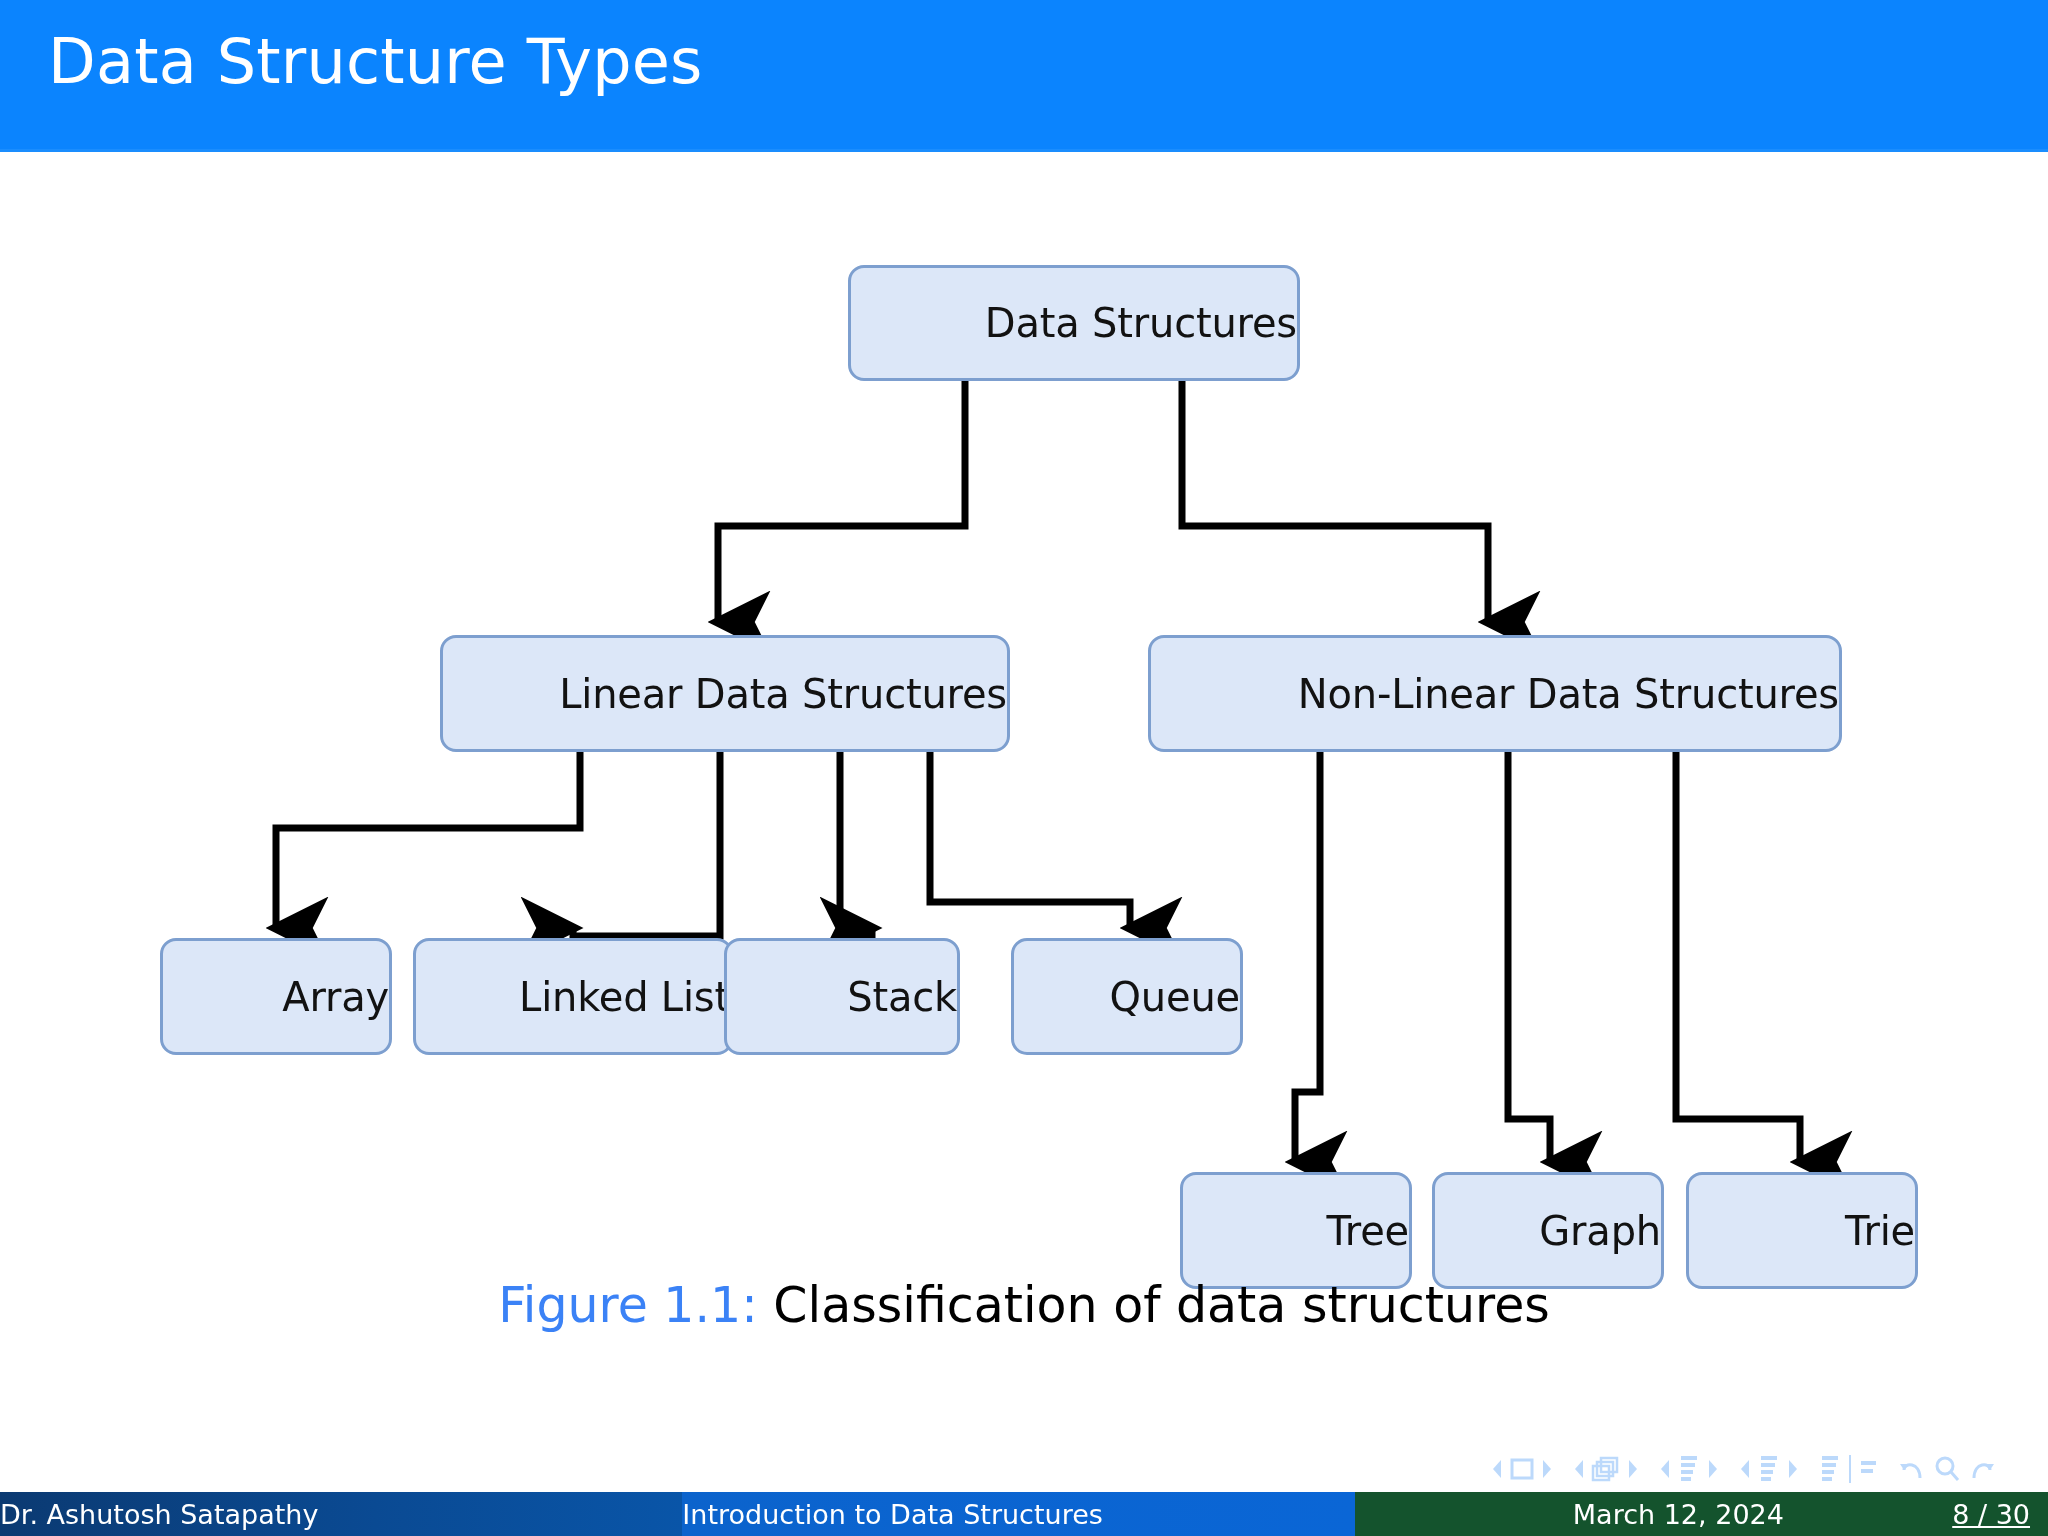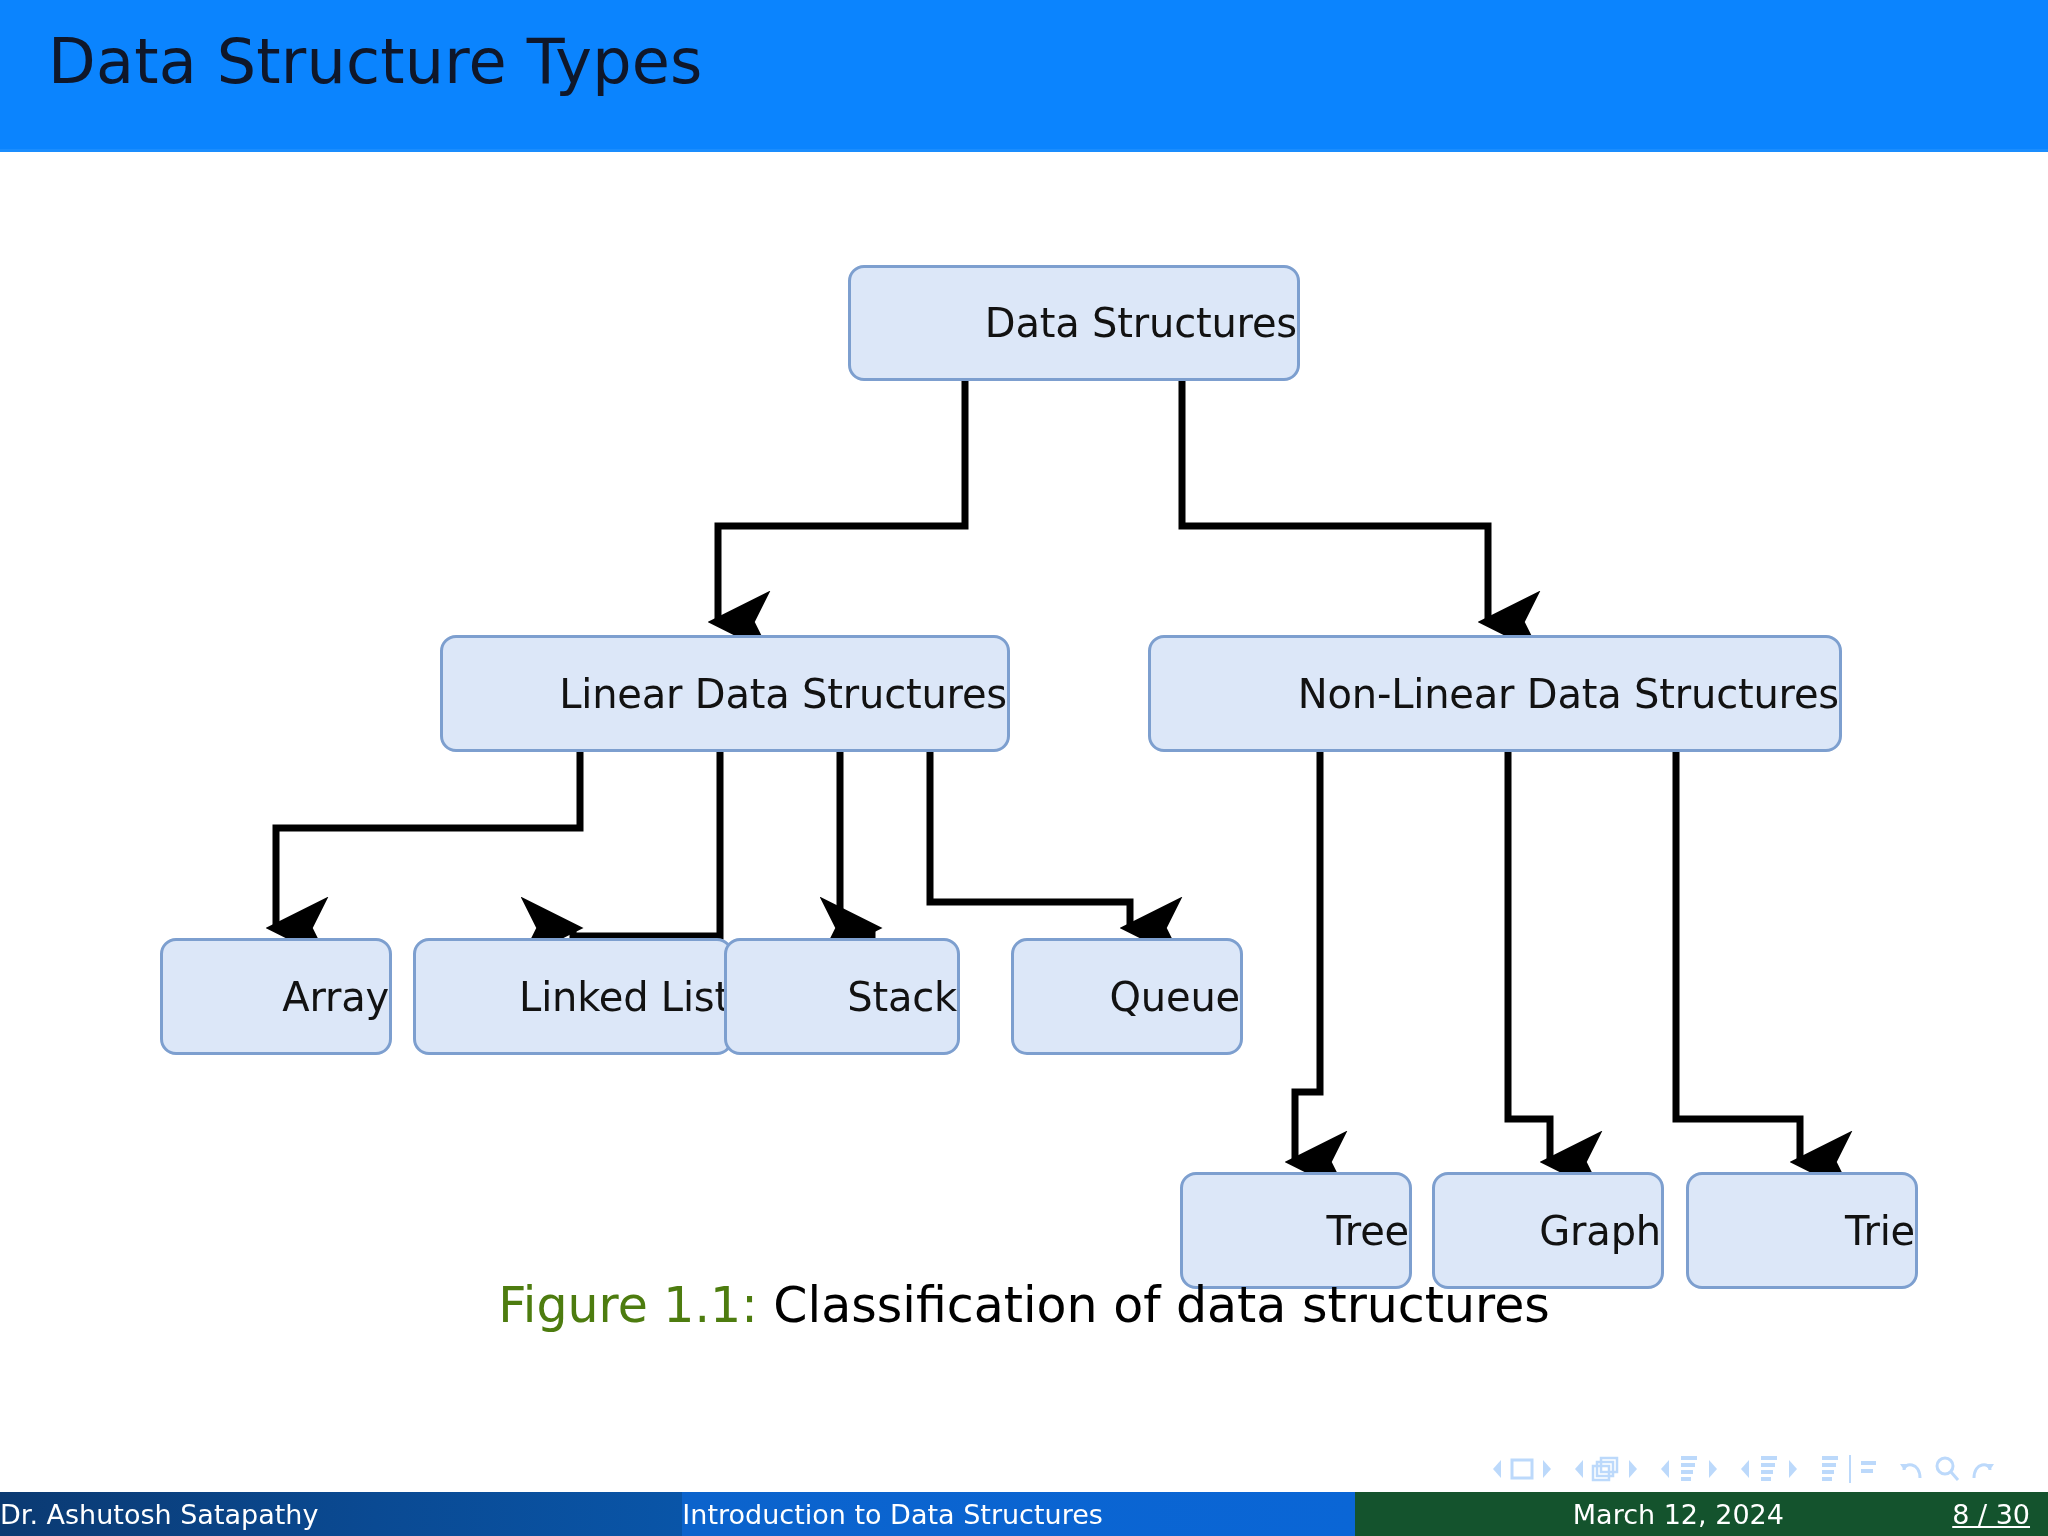--- a/index.html
+++ b/index.html
@@ -29,21 +29,21 @@
     left: 0; bottom: 0;
     width: 2048px; height: 3px;
     background: #1a8dfe;
   }
   .slide-title {
     position: absolute;
     left: 48px;
     top: 26px;
     font-size: 62px;
     line-height: 1.15;
-    color: #0f172a;
+    color: #ffffff;
     font-weight: 400;
     letter-spacing: 0.2px;
     white-space: nowrap;
   }
 
   
   .figure {
     position: absolute;
     left: 0; top: 152px;
     width: 2048px;
@@ -74,21 +74,21 @@
   .caption {
     position: absolute;
     left: 0;
     top: 1125px;
     width: 2048px;
     text-align: center;
     font-size: 49px;
     color: #000000;
     white-space: nowrap;
   }
-  .caption .figlabel { color: #4d7c0f; }
+  .caption .figlabel { color: #3b82f6; }
 
   
   .navsyms {
     position: absolute;
     right: 34px;
     top: 1446px;
     height: 46px;
     display: flex;
     align-items: center;
     gap: 0px;

